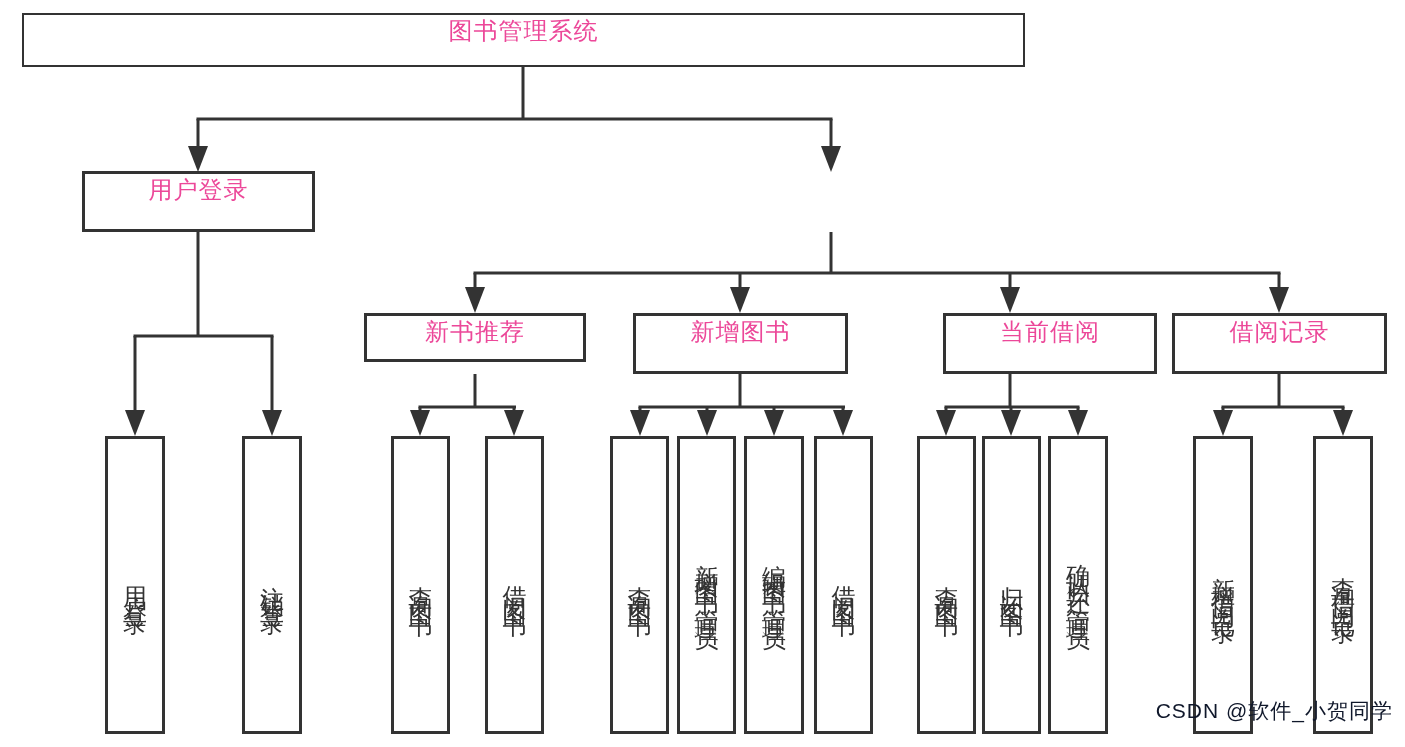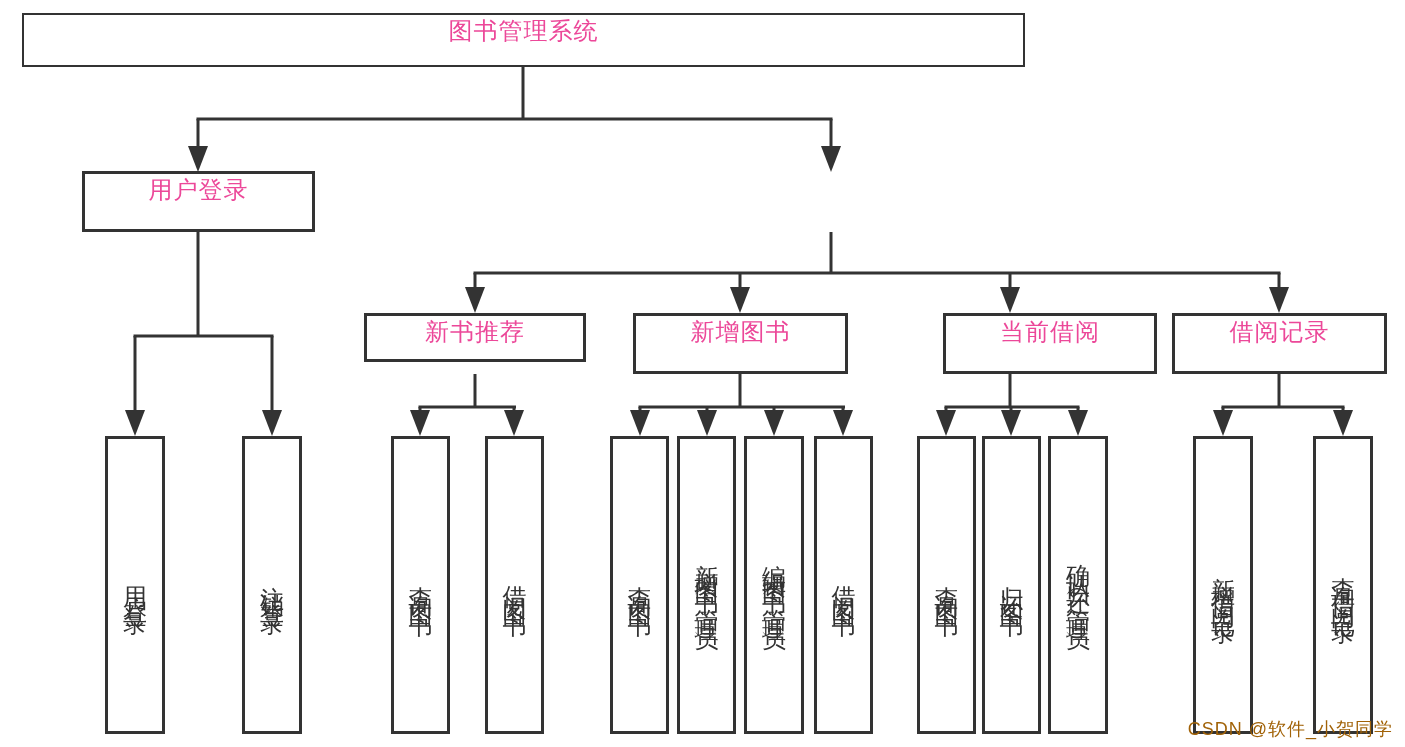--- a/index.html
+++ b/index.html
@@ -35,23 +35,23 @@
   .leaf .vtext{
     writing-mode:vertical-rl;
     text-orientation:mixed;
     font-size:24px;
     letter-spacing:9px;
     line-height:1;
     color:#333333;
   }
   .watermark{
     position:absolute;
-    right:12px;bottom:6px;
-    font-size:18px;
-    color:#a16207;
+    right:12px;bottom:22px;
+    font-size:21px;
+    color:#0f172a;
     letter-spacing:1px;
     z-index:5;
     white-space:nowrap;
   }
 </style>
 </head>
 <body>
 
 <div class="canvas">
 

